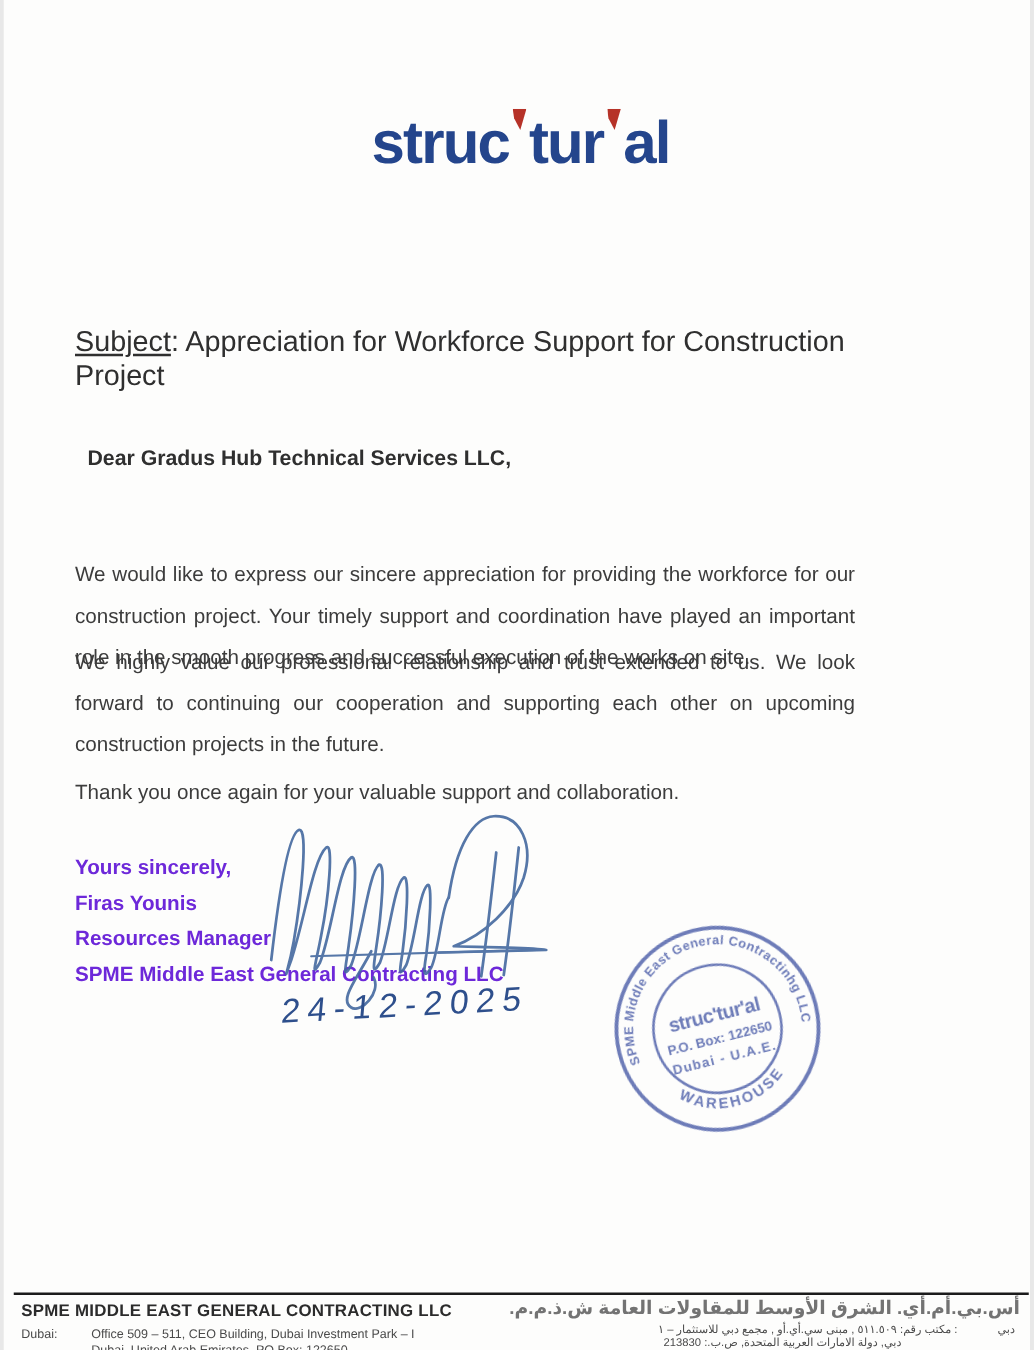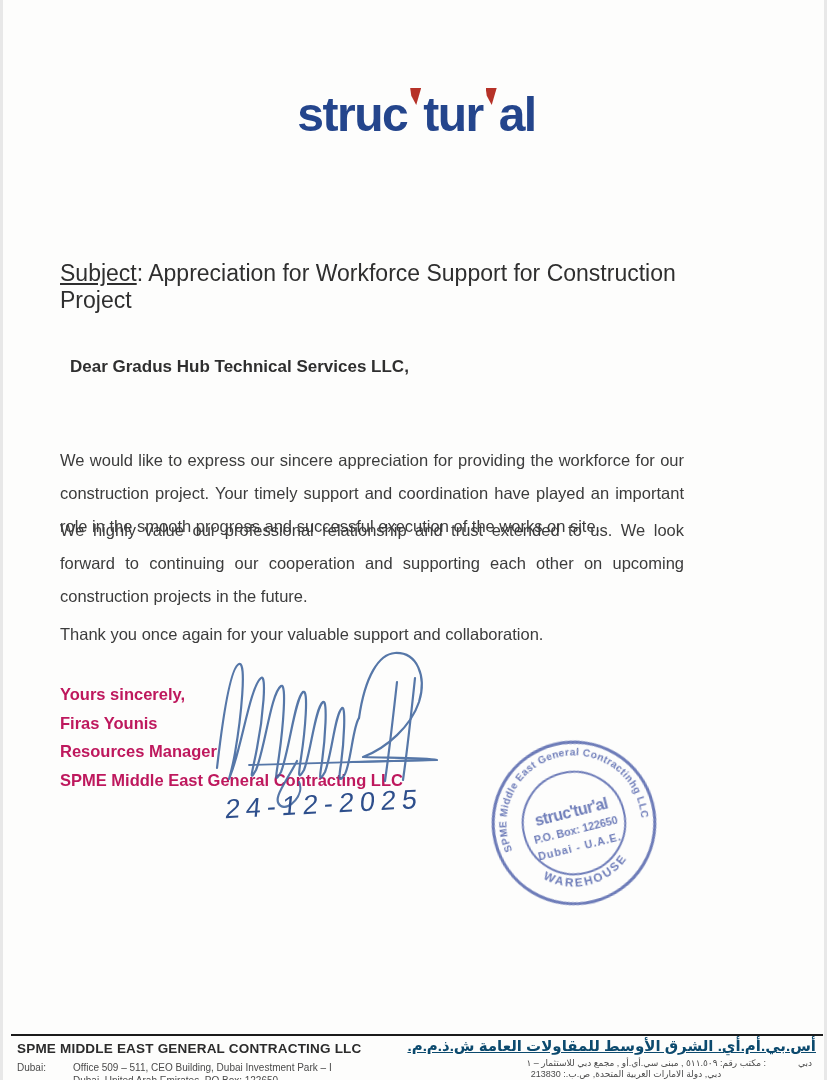--- a/index.html
+++ b/index.html
@@ -22,21 +22,21 @@
   }
   
   .content{position:absolute;left:57px;width:624px;}
   .subject{top:260px;font-size:23px;font-weight:400;color:#2f2f2f;}
   .subject .lbl{text-decoration:underline;}
   .greeting{top:357px;font-size:17px;font-weight:700;color:#2f2f2f;margin-left:10px;}
   .para{font-size:16.5px;line-height:33px;text-align:justify;margin:0;}
   .p1{top:414px;margin-top:30px;}
   .p2{top:514px;}
   .p3{top:618px;text-align:left;}
-  .closing{top:680px;font-size:16.5px;font-weight:700;color:#be185d;line-height:28.5px;}
+  .closing{top:680px;font-size:16.5px;font-weight:700;color:#6d28d9;line-height:28.5px;}
   .closing div{white-space:nowrap;}
   
   .signature{position:absolute;left:198px;top:648px;width:250px;height:175px;}
   .handdate{
     position:absolute;left:222px;top:789px;
     font-size:27px;color:#2e4f8c;letter-spacing:6px;
     transform:rotate(-3deg) skewX(-8deg);font-weight:400;
   }
   
   .stamp{
@@ -49,21 +49,21 @@
     font-size:9.5px;line-height:15px;color:#555;
   }
   
   .footer-rule{position:absolute;left:8px;top:1034px;width:812px;height:2px;background:#1b1b1b;}
   .footer-en{position:absolute;left:14px;top:1041px;width:430px;}
   .footer-en .co{font-size:13.5px;font-weight:700;color:#2b2b2b;letter-spacing:.2px;}
   .footer-en .row{position:relative;margin-top:5px;font-size:10px;color:#4a4a4a;line-height:13px;}
   .footer-en .lab{position:absolute;left:0;top:0;}
   .footer-en .val{margin-left:56px;}
   .footer-ar{position:absolute;right:8px;top:1037px;width:420px;direction:rtl;text-align:right;}
-  .footer-ar .co{font-size:15px;font-weight:700;color:#0c4a6e;text-decoration:underline;}
+  .footer-ar .co{font-size:15px;font-weight:700;color:#737373;}
   .footer-ar .row{position:relative;margin-top:3px;font-size:9px;color:#4a4a4a;line-height:11px;}
   .footer-ar .lab{position:absolute;right:4px;top:0;}
   .footer-ar .val{margin-right:50px;}
   .footer-ar .val2{margin-right:46px;text-align:center;width:300px;margin-right:40px;}
   .abs{position:absolute;}
 </style>
 </head>
 <body>
 
 <div class="page">

